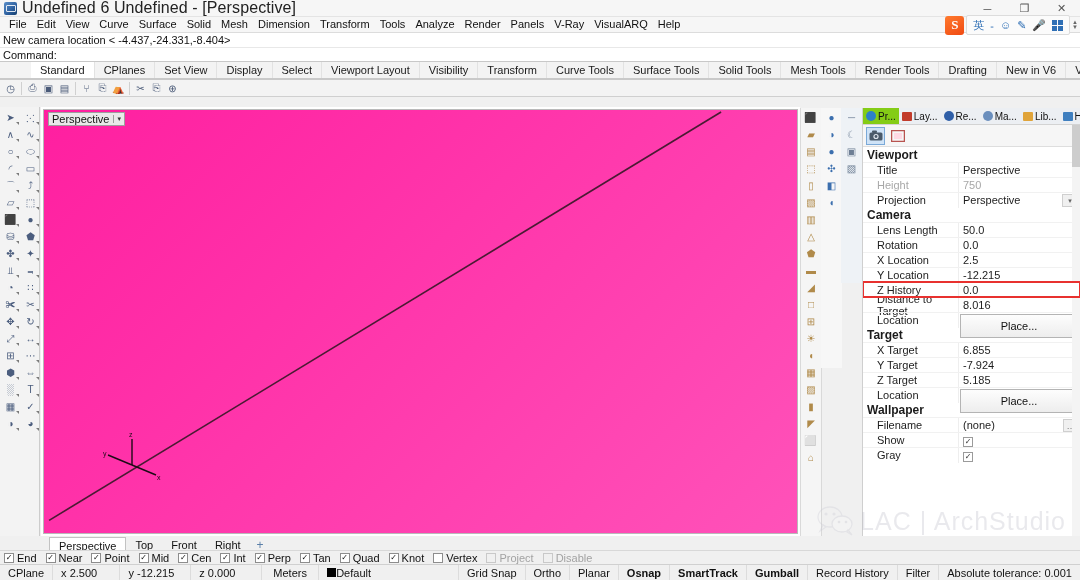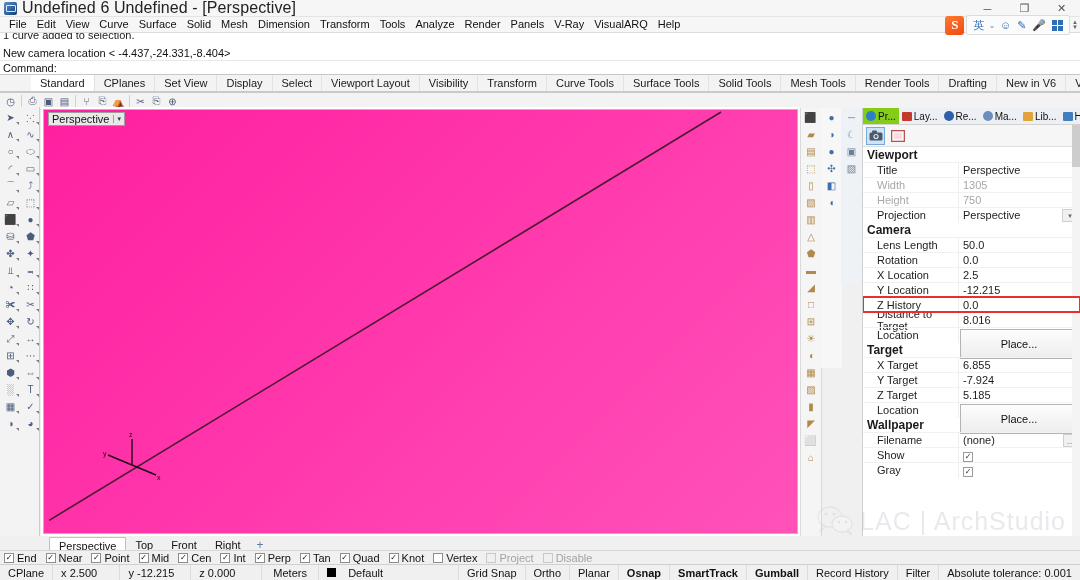--- a/index.html
+++ b/index.html
@@ -137,21 +137,21 @@
          line-height:12px; }
   .prow { display:flex; height:15px; align-items:center; border-top:1px solid #f1f1f1; position:relative; }
   .prow .k { width:95px; padding-left:14px; font-size:11px; color:#1c1c1c; flex:none; }
   .prow .v { flex:1; font-size:11px; color:#1c1c1c; padding-left:4px;
              border-left:1px solid #eeeeee; height:15px; line-height:15px; }
   .prow.dim .k, .prow.dim .v { color:#a8a8a8; }
   .prow.hl { outline:2px solid #e8312f; outline-offset:-1px; z-index:3; background:#fff; }
   .combo-btn { position:absolute; right:2px; top:1px; width:16px; height:13px;
                background:#f0f0f0; border:1px solid #cfcfcf; display:flex;
                align-items:center; justify-content:center; font-size:7px; color:#666; }
-  .placebtn { position:absolute; right:2px; top:1px; left:97px; height:30px;
+  .placebtn { position:absolute; right:2px; top:1px; left:97px; height:24px;
               background:linear-gradient(#fdfdfd,#ededed); border:1px solid #b4b4b4;
               display:flex; align-items:center; justify-content:center; font-size:11px; color:#111; }
   .dotsbtn { position:absolute; right:2px; top:1px; width:15px; height:13px;
              background:#f0f0f0; border:1px solid #cfcfcf; display:flex; align-items:center;
              justify-content:center; font-size:9px; color:#777; letter-spacing:-1px; }
   .chk { width:10px; height:10px; border:1px solid #9b9b9b; background:#fff; display:inline-flex;
          align-items:center; justify-content:center; font-size:8px; color:#333; line-height:8px; }
   .panel-scroll { position:absolute; right:0; top:17px; width:8px; bottom:0; background:#f4f4f4; }
   .panel-scroll .thumb { position:absolute; top:0; left:0; width:8px; height:42px; background:#cdcdcd; }
 
@@ -167,21 +167,21 @@
   .osnap { display:flex; align-items:center; gap:3px; margin-right:9px; font-size:11px; color:#111; }
   .osnap.off { color:#a3a3a3; }
   .osnap .box { width:10px; height:10px; border:1px solid #8d8d8d; background:#fff;
                 display:flex; align-items:center; justify-content:center; font-size:8px; line-height:8px; }
   .osnap.off .box { border-color:#c9c9c9; background:#f0f0f0; }
 
   .statusbar { position:absolute; left:0; right:0; bottom:0; height:16px; background:#f0f0f0;
                display:flex; align-items:center; border-top:1px solid #d0d0d0; font-size:11px; }
   .sb { padding:0 8px; height:16px; line-height:16px; border-right:1px solid #dcdcdc; white-space:nowrap; color:#111; }
   .sb.b { font-weight:bold; }
-  .sb.swatch { display:flex; align-items:center; gap:12px; }
+  .sb.swatch { display:flex; align-items:center; gap:0; }
   .sw { width:9px; height:9px; background:#000; }
   .sb.grow { flex:1; border-right:none; }
   .sb.noborder { border-right:none; }
 </style>
 </head>
 <body>
 
 <div id="app">
 
   <div class="titlebar">
@@ -207,23 +207,20 @@
       <div class="menu-item">Tools</div>
       <div class="menu-item">Analyze</div>
       <div class="menu-item">Render</div>
       <div class="menu-item">Panels</div>
       <div class="menu-item">V-Ray</div>
       <div class="menu-item">VisualARQ</div>
       <div class="menu-item">Help</div>
     </div>
 
   <div class="cmd-area">
-    <div class="cmd-hist">
-      <span class="clip">1 curve added to selection.</span>
-    </div>
     <div class="cmd-line">New camera location &lt; -4.437,-24.331,-8.404&gt;</div>
     <div class="cmd-line2">
       <span>Command:</span>
     </div>
     <div class="ime-wrap">
       <div class="sogou-logo">S</div>
       <div class="ime-bar">
         <span class="ime-ico">英</span>
         <span class="ime-ico">⁃</span>
         <span class="ime-ico">☺</span>
@@ -446,24 +443,20 @@
           </svg>
         </div>
       </div>
     <div class="plist" id="plist">
         <div class="grp">Viewport</div>
         <div class="prow">
           <div class="k">Title</div>
           <div class="v">Perspective</div>
         </div>
         <div class="prow dim">
-          <div class="k">Width</div>
-          <div class="v">1305</div>
-        </div>
-        <div class="prow dim">
           <div class="k">Height</div>
           <div class="v">750</div>
         </div>
         <div class="prow">
           <div class="k">Projection</div>
           <div class="v">Perspective</div>
           <div class="combo-btn">▾</div>
         </div>
         <div class="grp">Camera</div>
         <div class="prow">

